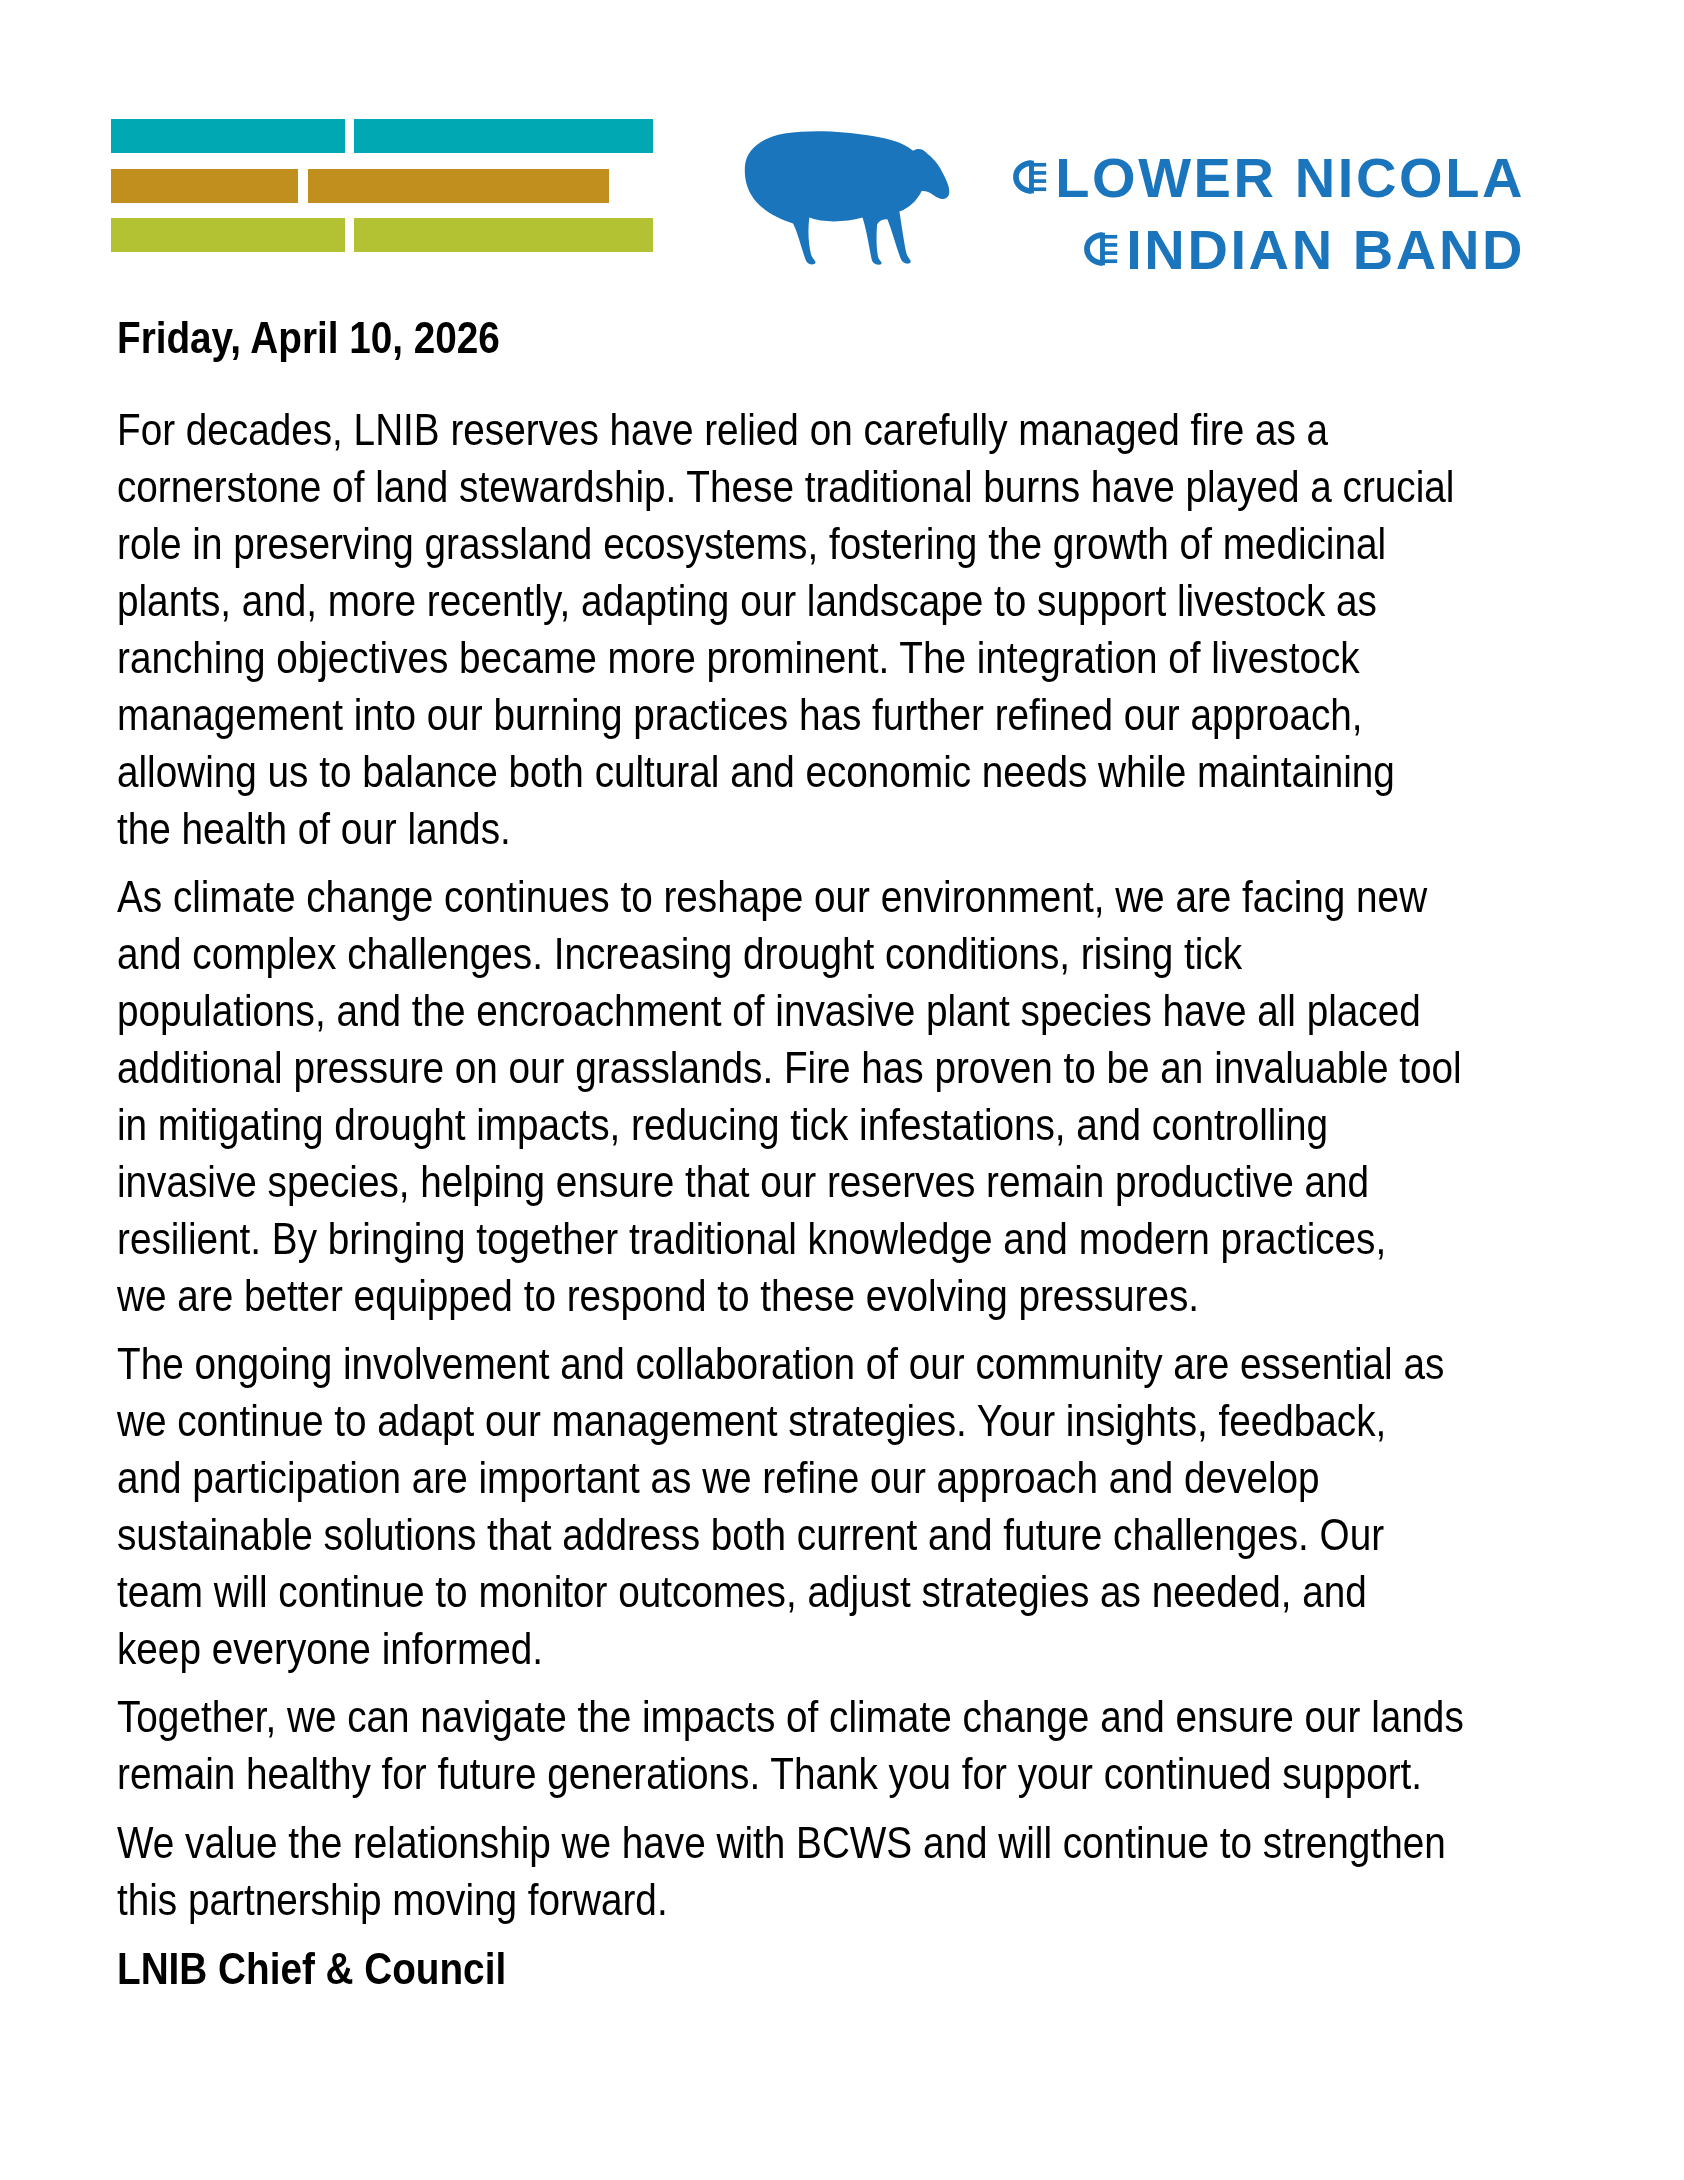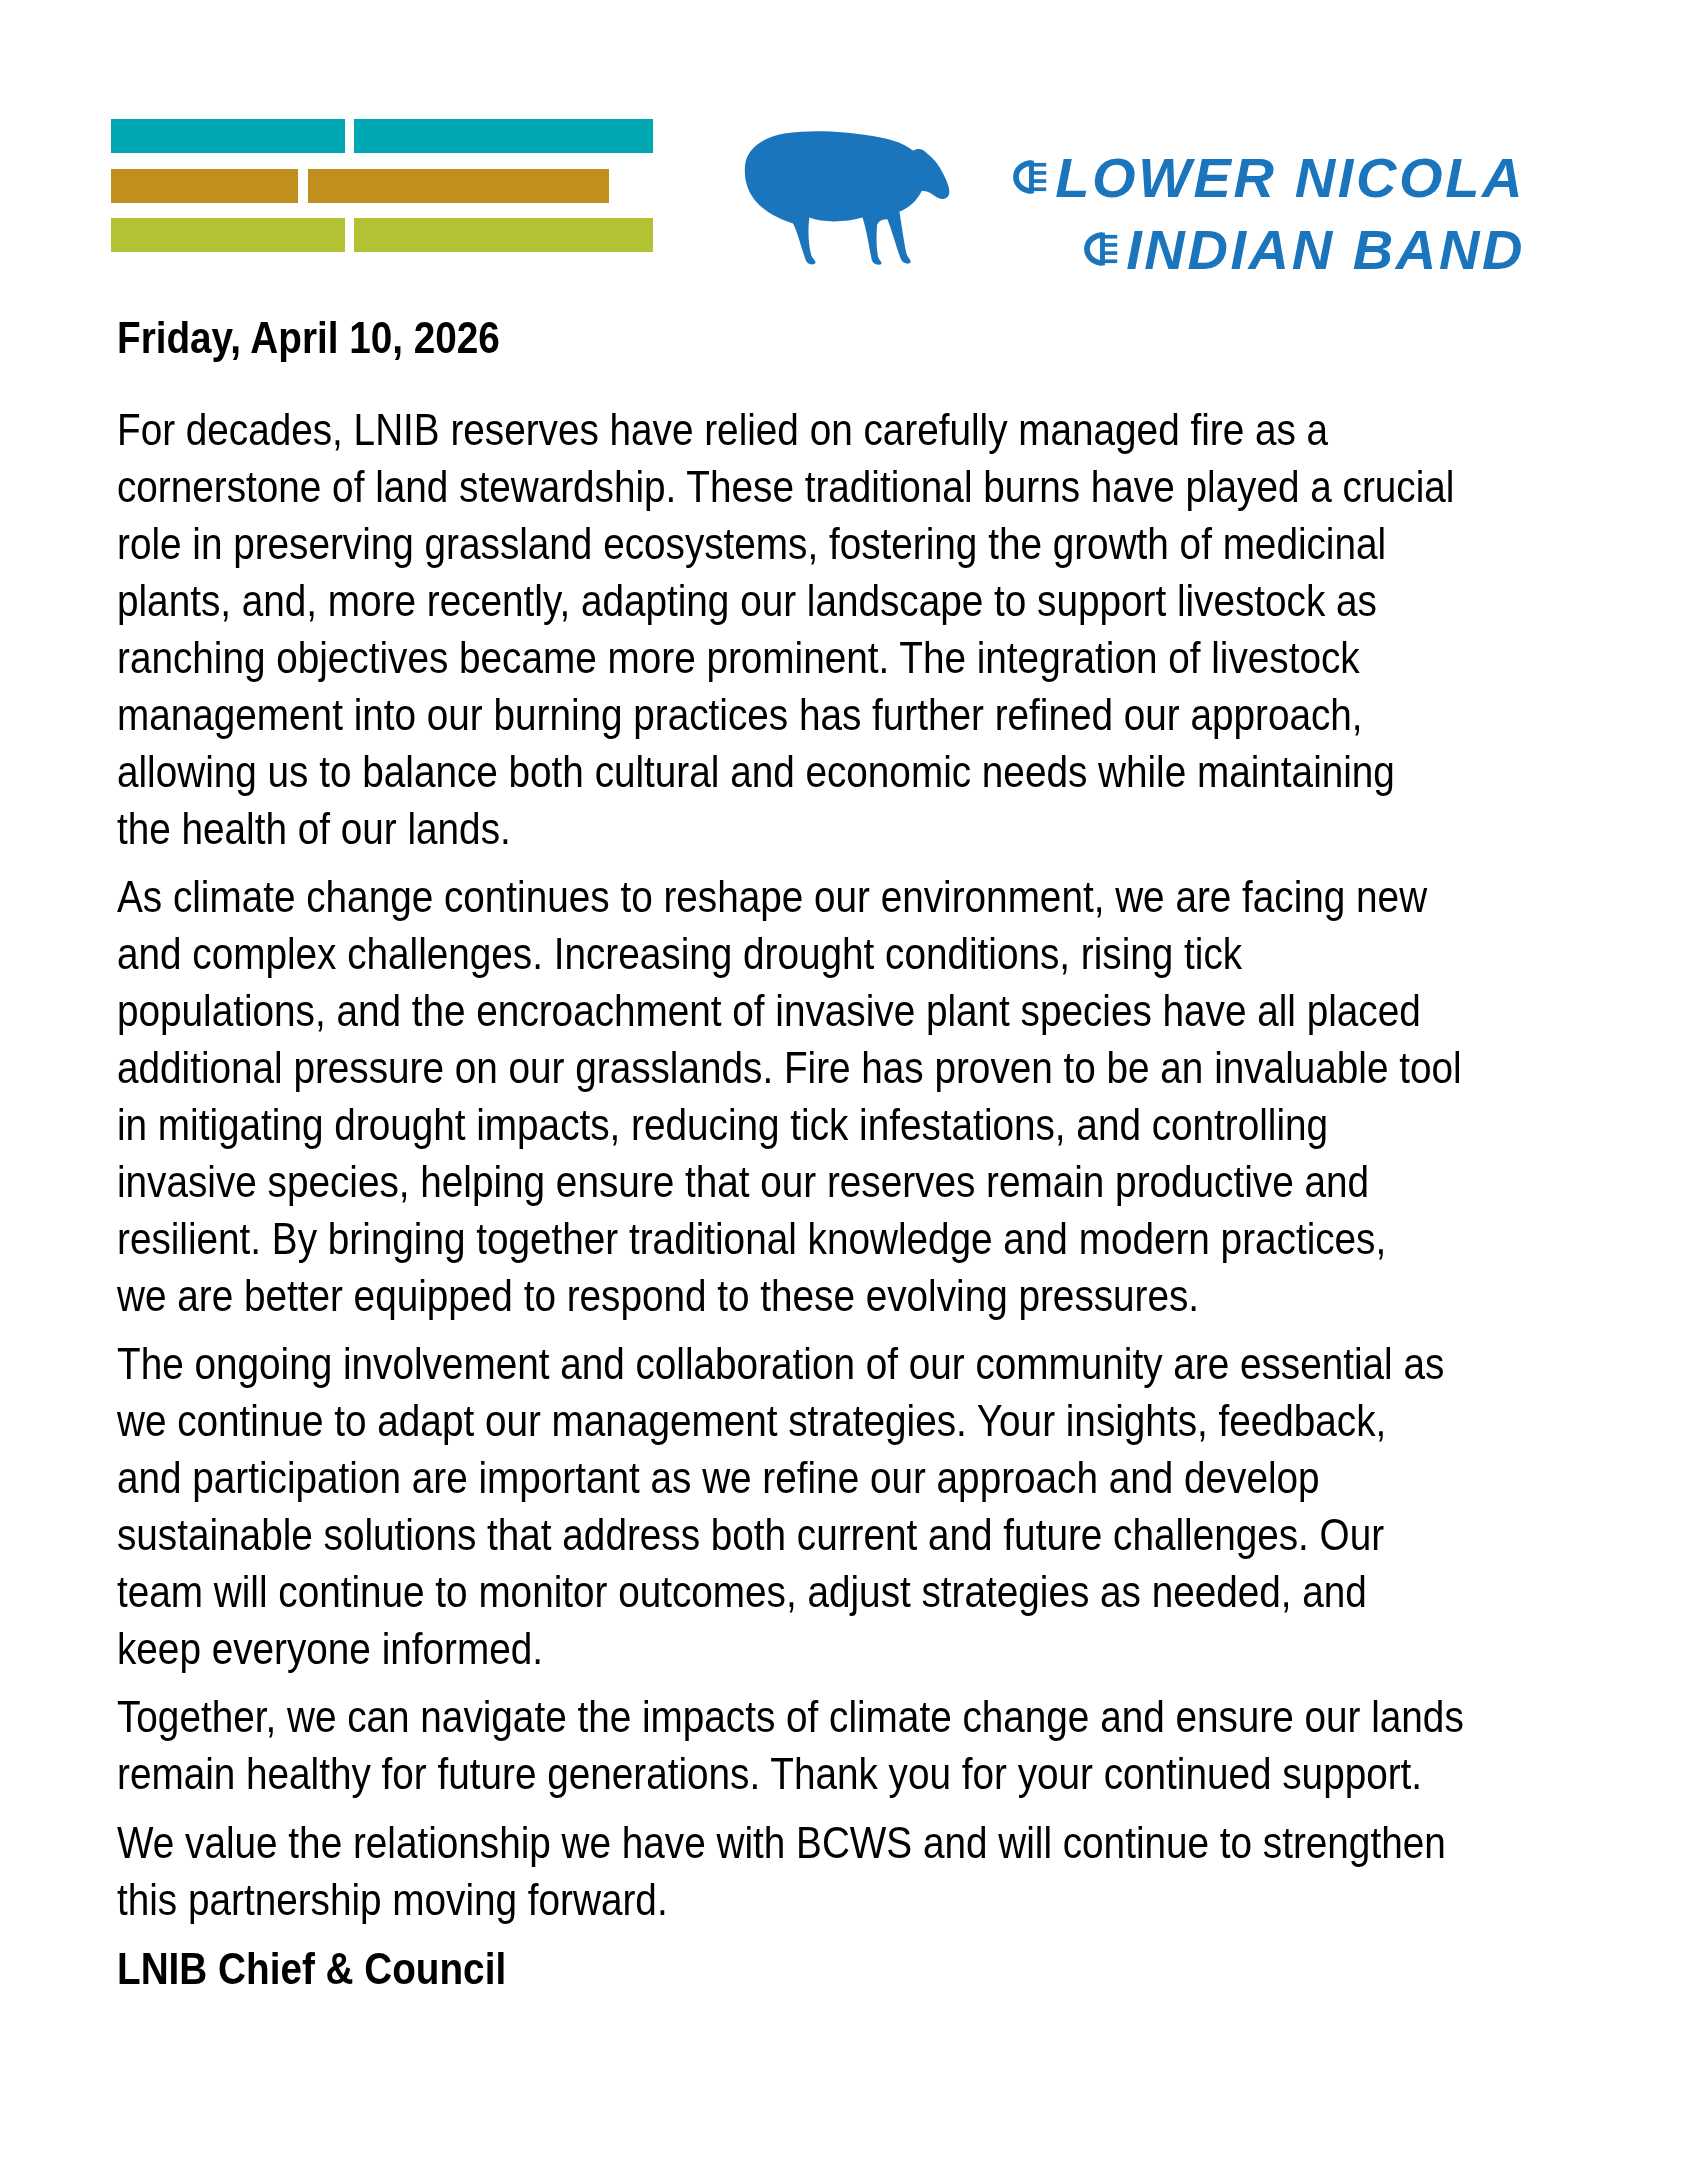--- a/index.html
+++ b/index.html
@@ -23,21 +23,20 @@
 
   
   .bear{position:absolute;left:733px;top:129px;width:217px;height:136px;}
 
   
   .brandline{
     position:absolute;right:160px;height:72px;
     display:flex;align-items:center;justify-content:flex-end;
     color:#1B75BC;font-weight:700;font-size:56px;letter-spacing:2.6px;
     white-space:nowrap;
-    font-style:italic;
   }
   .brandline.l1{top:141px;}
   .brandline.l2{top:213px;}
   .brandline .glyph{width:49px;height:36px;margin-right:8.5px;flex:0 0 auto;}
 
   
   .tx{
     position:absolute;left:117px;width:1917px;
     font-size:45px;line-height:57px;color:#000000;
     white-space:pre-line;

